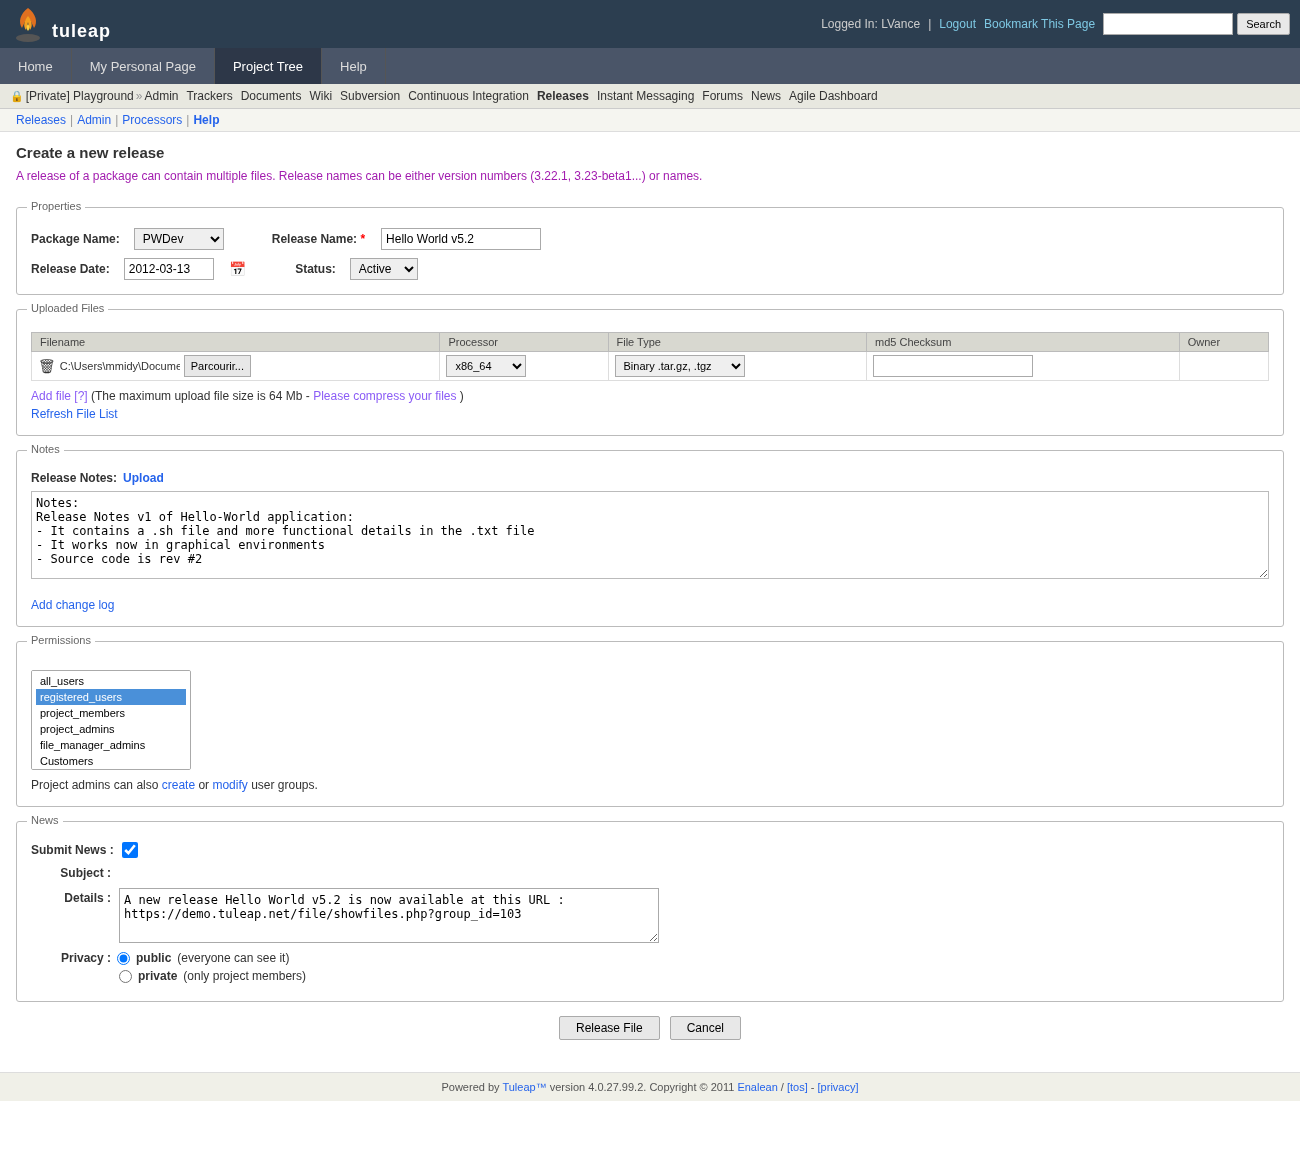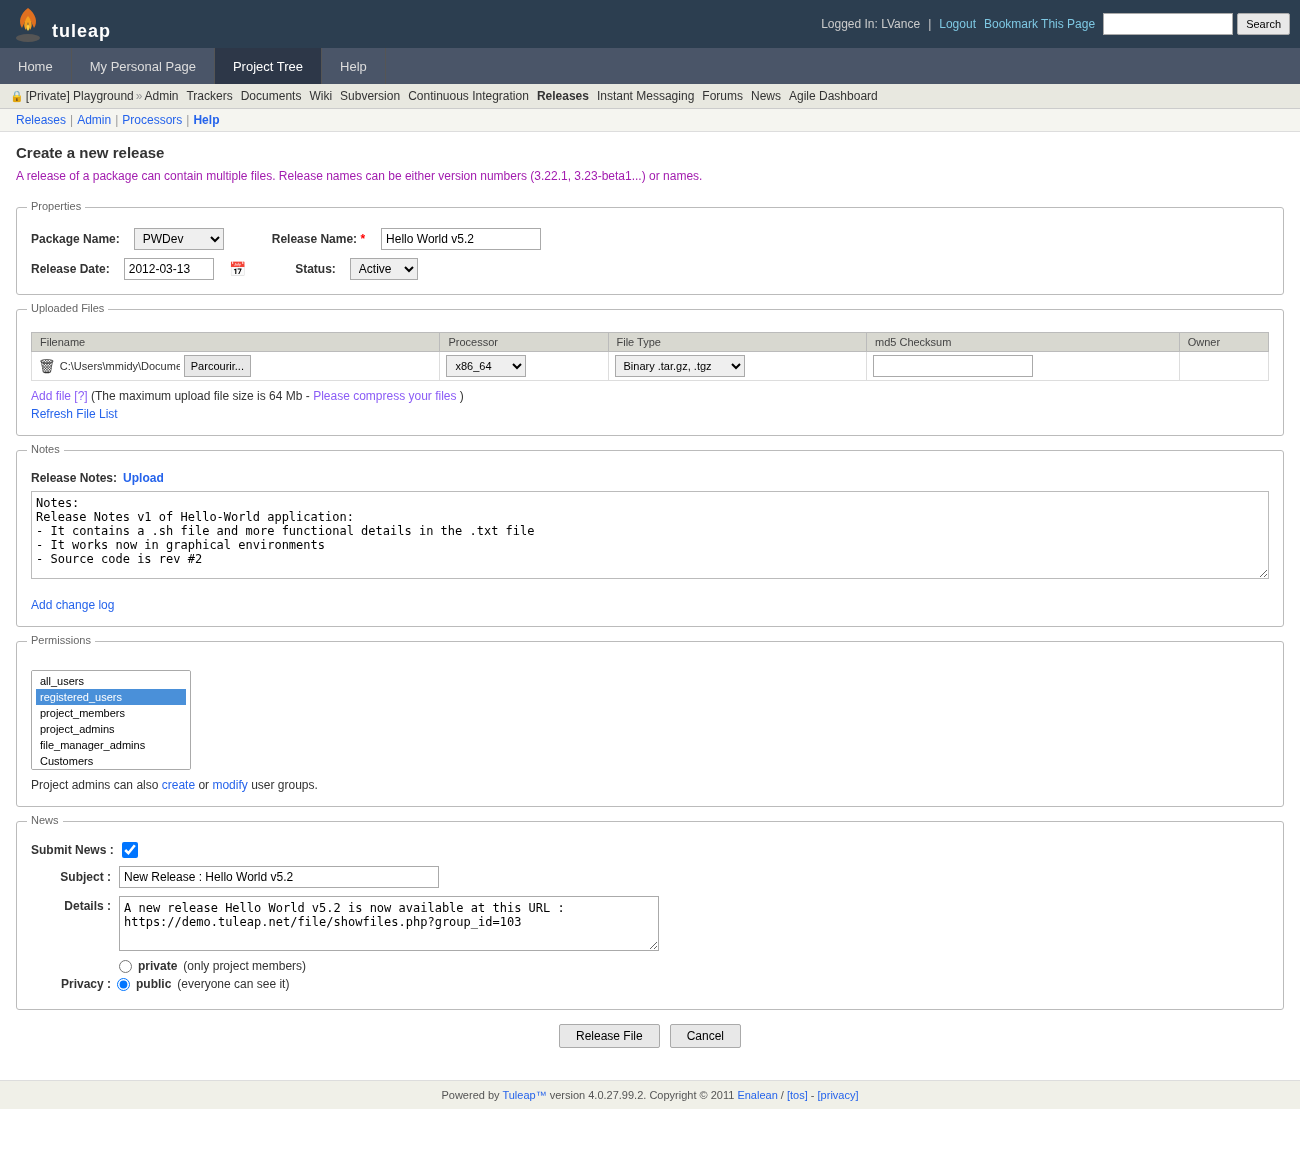--- a/index.html
+++ b/index.html
@@ -384,37 +384,36 @@
   </div>
 
   <div class="section-box">
     <span class="section-legend">News</span>
     <div style="margin-top:10px; display:flex; align-items:center; gap:8px;">
       <span class="news-label">Submit News :</span>
       <input type="checkbox" checked="" style="width: 16px; height: 16px;">
     </div>
     <div style="margin-top:8px; display:flex; align-items:center; gap:8px;">
       <span class="news-label">Subject :</span>
-      <input type="text" class="news-input" value="New Release : Hello World v5.2" style="width: 320px;">
     </div>
     <div style="margin-top:8px; display:flex; align-items:flex-start; gap:8px;">
       <span class="news-label" style="padding-top:3px;">Details :</span>
       <textarea class="news-textarea" style="width: 540px; height: 55px;">A new release Hello World v5.2 is now available at this URL : https://demo.tuleap.net/file/showfiles.php?group_id=103</textarea>
     </div>
     <div style="margin-top:8px;">
-      <div class="radio-row" style="display:flex; align-items:center; gap:6px; margin-left:88px;">
-        <input type="radio" name="privacy" style="">
-        <span style="font-weight:bold;">private</span>
-        <span>(only project members)</span>
-      </div>
       <div class="radio-row" style="display:flex; align-items:center; gap:6px; margin-bottom:4px;">
         <span class="privacy-label">Privacy :</span>
         <input type="radio" name="privacy" checked="" style="">
         <span style="font-weight:bold;">public</span>
         <span>(everyone can see it)</span>
+      </div>
+      <div class="radio-row" style="display:flex; align-items:center; gap:6px; margin-left:88px;">
+        <input type="radio" name="privacy" style="">
+        <span style="font-weight:bold;">private</span>
+        <span>(only project members)</span>
       </div>
     </div>
   </div>
 
   <div class="button-row">
     <button class="btn">Release File</button>
     <button class="btn">Cancel</button>
   </div>
 
 </div>

